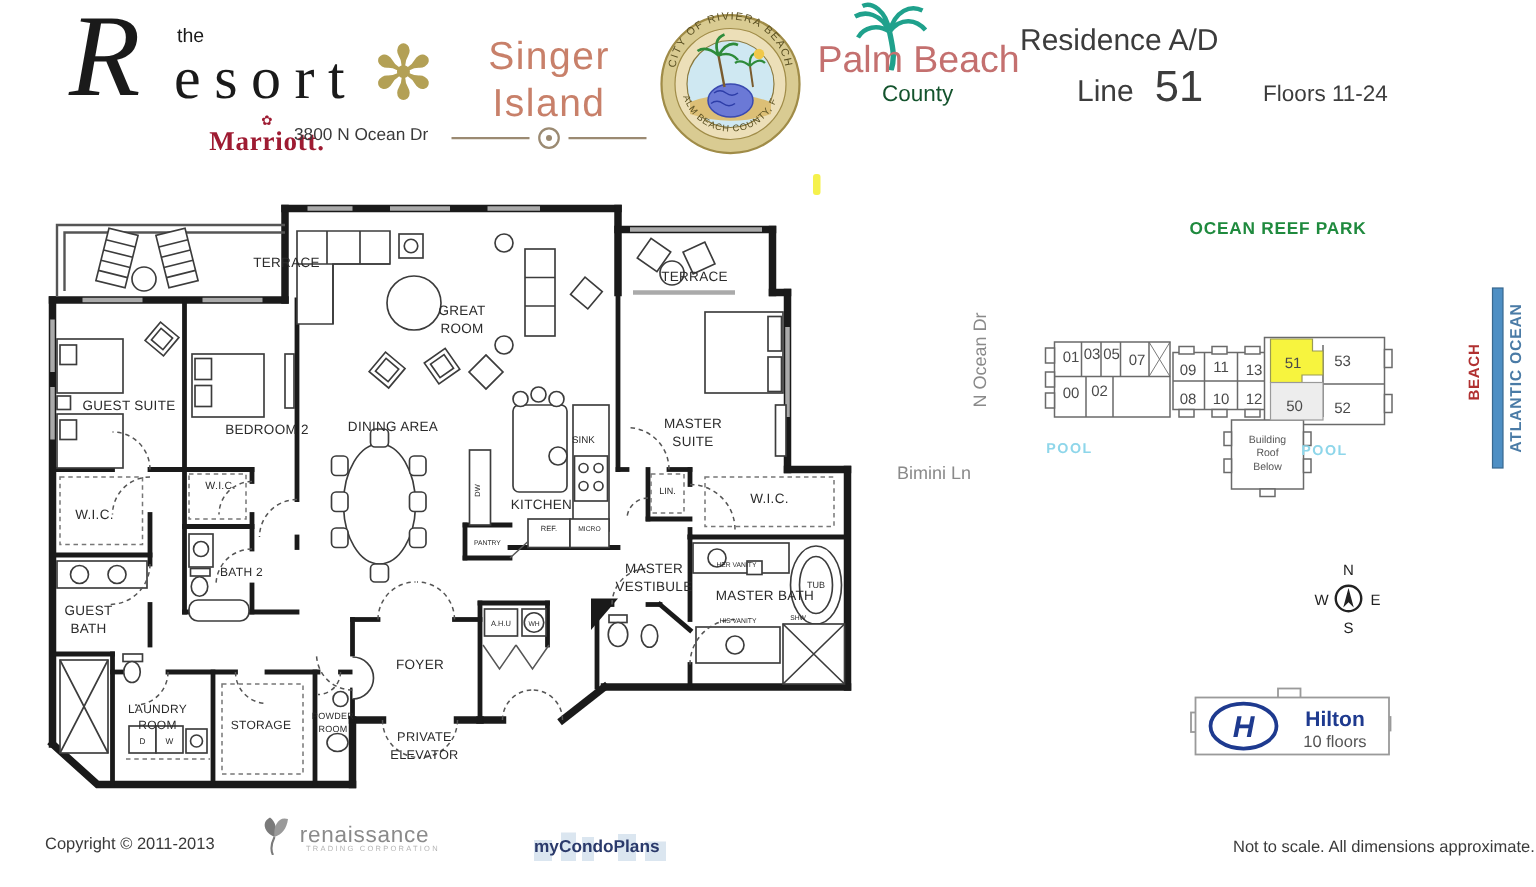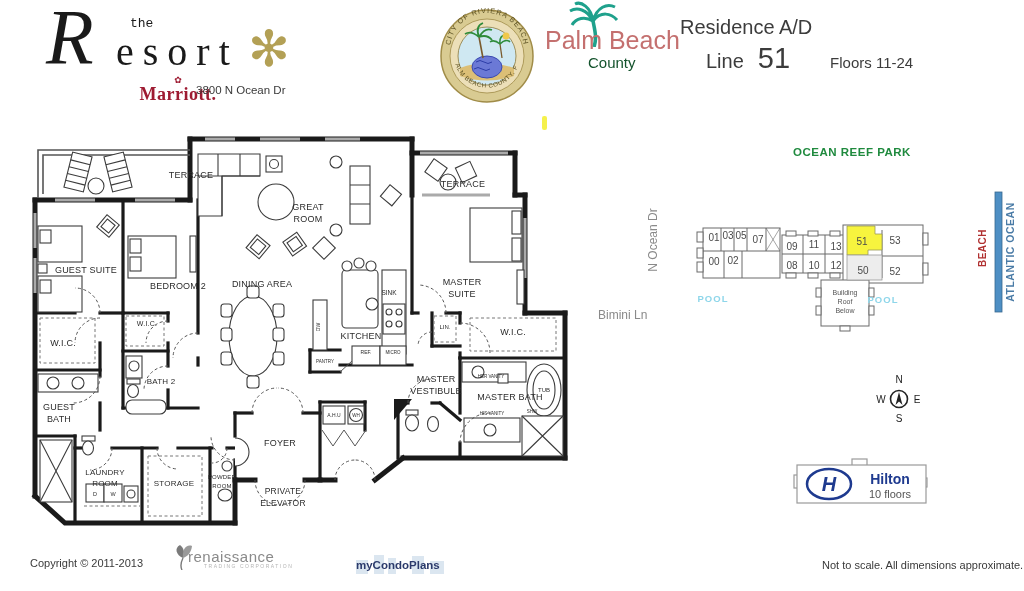--- a/index.html
+++ b/index.html
@@ -3,45 +3,45 @@
 <meta charset="utf-8">
 <style>
   html,body{margin:0;padding:0;background:#fff;}
   body{font-family:"Liberation Sans", sans-serif;color:#333;}
   #page{position:relative;width:1024px;height:591px;background:#fff;overflow:hidden;}
   .abs{position:absolute;}
   
   #resort-logo{left:38px;top:6px;width:255px;height:100px;}
   .resort-script{font-family:"Liberation Serif",serif;font-style:italic;font-size:78px;line-height:70px;color:#1a1a1a;position:absolute;left:8px;top:-4px;}
   .resort-rest{font-family:Liberation Serif, serif;font-size:40px;letter-spacing:9px;color:#1a1a1a;position:absolute;left:78px;top:22px;}
-  .resort-the{font-family:Liberation Mono, monospace;font-size:13px;color:#1a1a1a;position:absolute;left:92px;top:10px;}
+  .resort-the{font-family:Liberation Sans, sans-serif;font-size:13px;color:#1a1a1a;position:absolute;left:80px;top:10px;}
   .resort-flower{position:absolute;left:210px;top:14px;font-size:50px;color:#b3a055;}
   .marriott{position:absolute;left:80px;top:70px;width:120px;text-align:center;color:#9e1b32;}
   .marriott .m-glyph{font-size:9px;display:block;line-height:8px;}
   .marriott .m-word{font-family:"Liberation Serif",serif;font-weight:bold;font-size:18px;letter-spacing:.5px;}
   .address{left:196px;top:84px;font-size:11.5px;color:#3a3a3a;}
   #singer{left:296px;top:22px;width:140px;text-align:center;}
   #singer .si-text{font-size:26px;color:#c8806a;letter-spacing:1px;}
   #palmbeach-text{left:545px;top:26px;font-size:25px;color:#c4706f;}
   #palmbeach-county{left:588px;top:54px;font-size:15px;color:#14532d;}
   
   #res-title{left:680px;top:16px;font-size:20px;color:#3c3c3c;}
   #res-line{left:706px;top:42px;color:#3c3c3c;display:flex;align-items:baseline;}
-  #res-line .line-lbl{font-size:20px;}
+  #res-line .line-lbl{font-size:20px;margin-left:12px;}
   #res-line .line-num{font-size:29px;margin-left:14px;}
   #res-line .line-floors{font-size:15px;margin-left:40px;}
   #res-specs{left:706px;top:84px;font-size:12.5px;color:#3c3c3c;line-height:14px;}
   #res-specs .row{display:flex;}
   #res-specs .cap{width:90px;}
   #res-specs .val{white-space:pre;}
   
   .foot{font-size:11px;color:#3a3a3a;}
   #f-copy{left:30px;top:557px;}
   #f-ren{left:188px;top:548px;width:110px;}
-  #f-ren .ren-name{font-size:15px;color:#8a8a8a;letter-spacing:.5px;}
+  #f-ren .ren-name{font-size:15px;color:#8a8a8a;letter-spacing:.5px;text-align:center;}
   #f-ren .ren-sub{font-size:5px;color:#b5b5b5;letter-spacing:1.5px;margin-left:16px;margin-top:-2px;}
   #f-mcp{left:352px;top:552px;width:100px;height:26px;}
   #f-mcp .mcp-text{position:relative;z-index:1;font-weight:bold;font-size:11.5px;color:#2b3a6b;top:7px;left:4px;}
   #f-use{left:458px;top:559px;}
   #f-scale{left:822px;top:559px;}
   
   .yellow-mark{background:#f4ef39;opacity:.9;border-radius:2px;}
   
   svg text{font-family:"Liberation Sans",sans-serif;}
   .lbl{font-size:9px;fill:#2b2b2b;text-anchor:middle;letter-spacing:.2px;}
@@ -58,20 +58,29 @@
     <span class="resort-the">the</span>
     <span class="resort-rest">esort</span>
     <span class="resort-flower">✻</span>
     <span class="marriott">
       <span class="m-glyph">✿</span>
       <span class="m-word">Marriott.</span>
     </span>
   </div>
   <div class="abs address">3800 N Ocean Dr</div>
 
+  <div class="abs" id="singer">
+    <div class="si-text">Singer Island</div>
+    <svg width="134" height="16" viewBox="0 0 134 16">
+      <line x1="2" y1="8" x2="54" y2="8" stroke="#9b8a72" stroke-width="1.5"></line>
+      <circle cx="67" cy="8" r="6.5" fill="none" stroke="#9b8a72" stroke-width="1.5"></circle>
+      <circle cx="67" cy="8" r="2" fill="#9b8a72"></circle>
+      <line x1="80" y1="8" x2="132" y2="8" stroke="#9b8a72" stroke-width="1.5"></line>
+    </svg>
+  </div>
 
   <svg class="abs" style="left:440px;top:6px;" width="95" height="99" viewBox="0 0 95 99">
     <circle cx="47" cy="50" r="46" fill="#d9cb92" stroke="#a08c48" stroke-width="1.5"></circle>
     <circle cx="47" cy="50" r="37" fill="#ecdfb8" stroke="#a08c48" stroke-width="0.8"></circle>
     <circle cx="47" cy="50" r="29" fill="#cfe8f2" stroke="#8a7a40" stroke-width="0.8"></circle>
     <path d="M20,62 Q47,52 74,62 L74,70 Q47,79 20,70 Z" fill="#dcbf76"></path>
     <ellipse cx="47" cy="61" rx="15" ry="11" fill="#6b79d6" stroke="#3a4ab0" stroke-width="1"></ellipse>
     <path d="M36,56 q4,-3 8,0 q4,3 8,0 M34,63 q4,-3 8,0 q4,3 8,0" stroke="#2d3da8" stroke-width="1" fill="none"></path>
     <path d="M39,31 L43,52" stroke="#7a5b2e" stroke-width="1.6" fill="none"></path>
     <path d="M39,31 Q31,24 25,28 M39,31 Q35,20 43,17 M39,31 Q45,21 52,24 M39,31 Q47,28 52,34" stroke="#2e8b3a" stroke-width="1.8" fill="none"></path>

